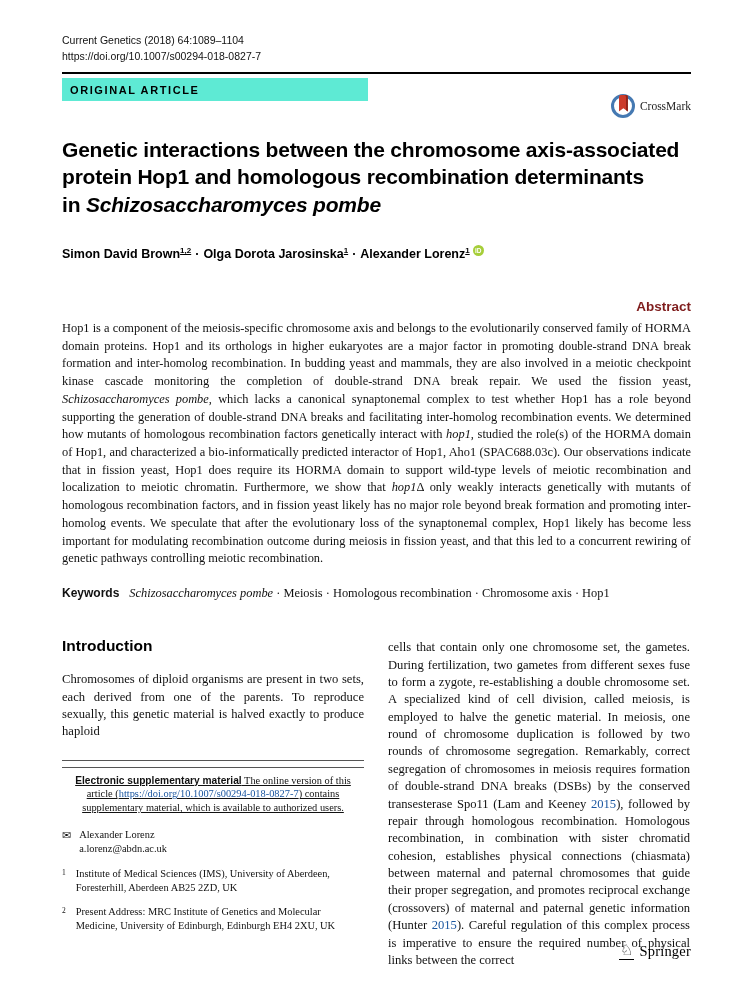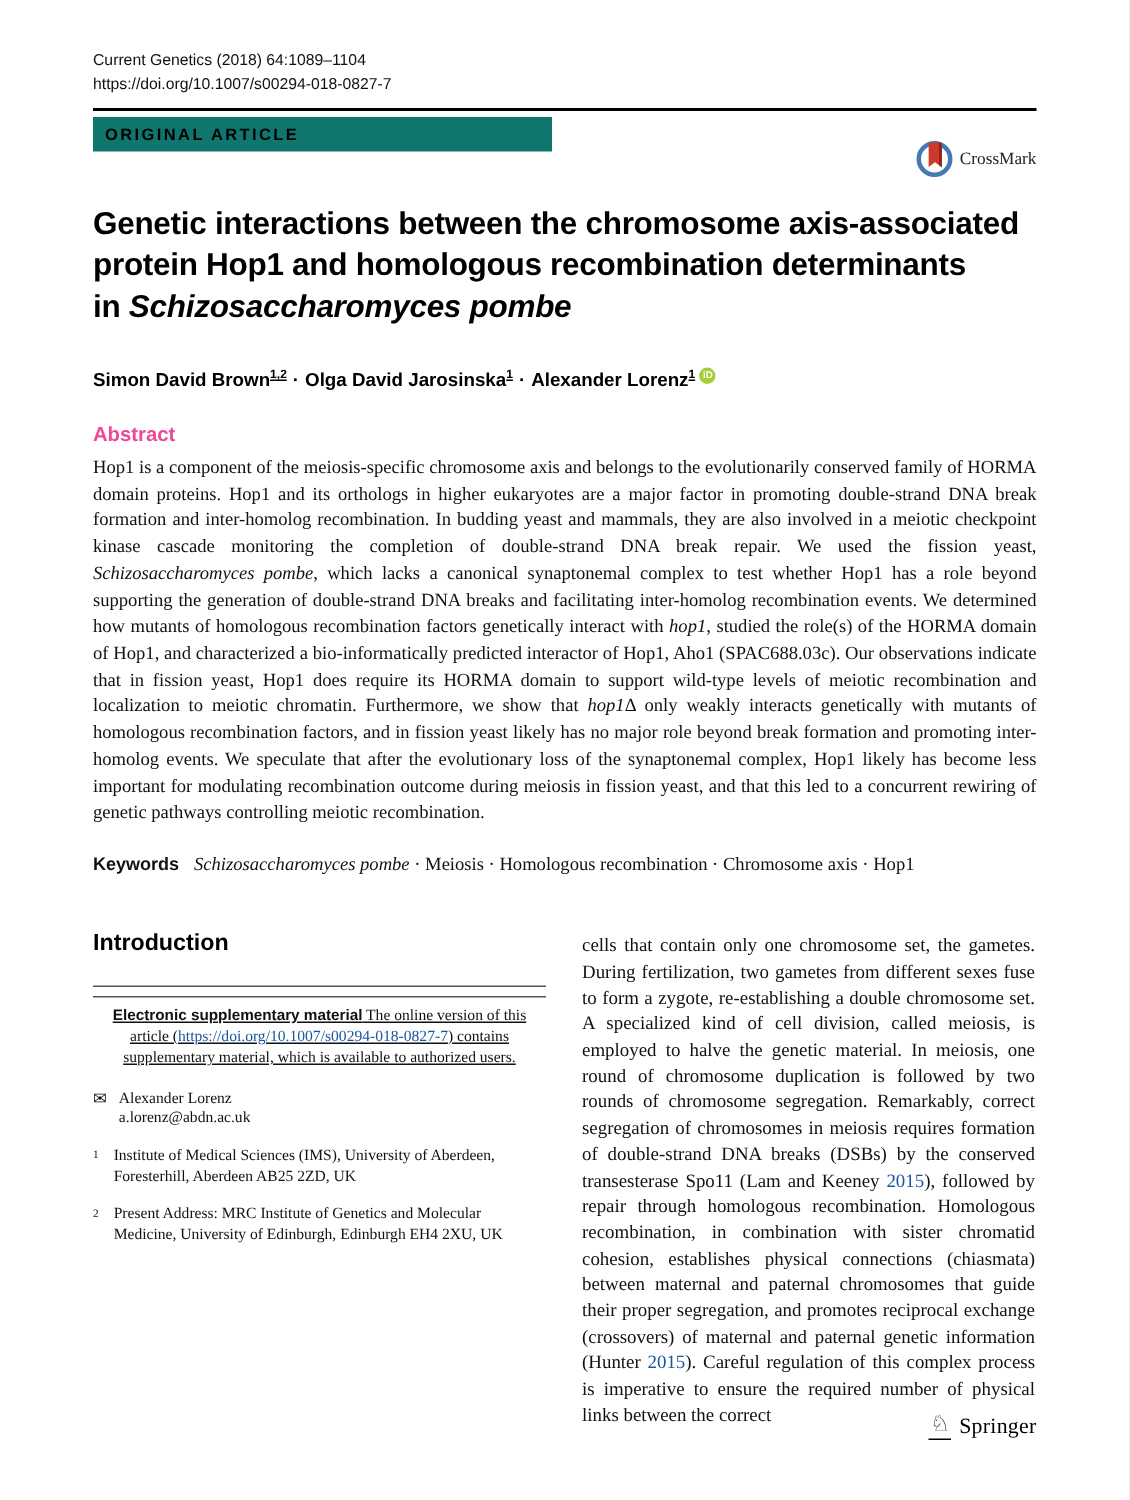--- a/index.html
+++ b/index.html
@@ -8,21 +8,21 @@
     width:753px; height:1000px; margin:0 auto; background:#ffffff;
     position:relative; padding:32px 62px 0 62px;
     font-family:"Liberation Serif", serif; color:#1a1a1a;
     overflow:hidden;
   }
   
   .jhead { font-family:"Liberation Sans", sans-serif; font-size:10.5px; line-height:1.55; color:#111; }
   .toprule { border:none; border-top:2px solid #000; margin:7px 0 0 0; }
   .banner-row { display:flex; justify-content:space-between; align-items:flex-start; margin-top:4px; height:48px; }
   .banner {
-    background:#0f766e; color:#000; font-family:"Liberation Sans", sans-serif;
+    background:#5eead4; color:#000; font-family:"Liberation Sans", sans-serif;
     font-weight:bold; font-size:11px; letter-spacing:1.6px;
     padding:6px 10px 5px 8px; width:306px;
   }
   .crossmark { display:flex; align-items:center; gap:5px; margin-top:16px; cursor:pointer; }
   .cm-circle { width:24px; height:24px; border:3px solid #4579b2; border-radius:50%; position:relative; background:#fff; }
   .cm-mark {
     position:absolute; left:5px; top:-2px; width:9px; height:17px; background:#cc3b2a;
     border-radius:2px 2px 0 0;
     clip-path:polygon(0 0, 100% 0, 100% 100%, 50% 80%, 0 100%);
     box-shadow:inset -2px 0 0 #8e241a;
@@ -37,21 +37,21 @@
   .authors { font-family:"Liberation Sans", sans-serif; font-weight:bold; font-size:12.5px; color:#000; margin-top:26px; }
   .authors sup { font-size:8px; font-weight:bold;text-decoration:underline; }
   .authors .sep { font-weight:bold; padding:0 4px; }
   .orcid {
     display:inline-block; width:11px; height:11px; border-radius:50%; background:#a6ce39;
     color:#fff; font-family:"Liberation Sans", sans-serif; font-size:6.5px; font-weight:bold;
     text-align:center; line-height:11px; vertical-align:super; margin-left:3px; cursor:pointer;
   }
   .meta { font-family:"Liberation Sans", sans-serif; font-size:10.5px; line-height:1.5; margin-top:24px; color:#111; }
   
-  .abs-head { font-family:"Liberation Sans", sans-serif; font-weight:bold; font-size:13.5px; margin-top:22px; color:#ec4899; }
+  .abs-head { font-family:"Liberation Sans", sans-serif; font-weight:bold; font-size:13.5px; margin-top:38px; color:#7f1d1d;text-align:right; }
   .abs-body { font-size:12.4px; line-height:1.43; text-align:justify; margin-top:6px; color:#111; }
   .abs-body .it, .kw .it { font-style:italic; }
   .kw { font-size:12.4px; margin-top:18px; color:#111; }
   .kw .kw-label { font-family:"Liberation Sans", sans-serif; font-weight:bold; font-size:12px; margin-right:10px; }
   
   .cols { display:flex; gap:24px; margin-top:36px; }
   .col { width:302px; position:relative; }
   .sec-head { font-family:Liberation Sans, sans-serif; font-weight:bold; font-size:15.5px; color:#000; }
   .body-text { font-size:12.6px; line-height:1.38; text-align:justify; color:#111; margin-top:16px; }
   .link { color:#1a56a0; text-decoration:none; cursor:pointer; }
@@ -86,31 +86,32 @@
     <div class="crossmark">
       <span class="cm-circle">
           <span class="cm-mark"></span>
         </span>
       <span class="cm-text">CrossMark</span>
     </div>
   </div>
 
   <h1 class="title"><span>Genetic interactions between the chromosome axis-associated protein Hop1 and homologous recombination determinants</span><br><span>in </span><span class="it">Schizosaccharomyces pombe</span></h1>
 
-  <div class="authors"><span><span>Simon David Brown</span><sup>1,2</sup></span><span class="sep">·</span><span><span>Olga David Jarosinska</span><sup>1</sup></span><span class="sep">·</span><span><span>Alexander Lorenz</span><sup>1</sup></span><span class="orcid">iD</span></div>
+  <div class="authors"><span><span>Simon David Brown</span><sup>1,2</sup></span><span class="sep">·</span><span><span>Olga Dorota Jarosinska</span><sup>1</sup></span><span class="sep">·</span><span><span>Alexander Lorenz</span><sup>1</sup></span><span class="orcid">iD</span></div>
 
 
   <div class="abs-head">Abstract</div>
   <p class="abs-body"><span>Hop1 is a component of the meiosis-specific chromosome axis and belongs to the evolutionarily conserved family of HORMA domain proteins. Hop1 and its orthologs in higher eukaryotes are a major factor in promoting double-strand DNA break formation and inter-homolog recombination. In budding yeast and mammals, they are also involved in a meiotic checkpoint kinase cascade monitoring the completion of double-strand DNA break repair. We used the fission yeast, </span><span class="it">Schizosaccharomyces pombe</span><span>, which lacks a canonical synaptonemal complex to test whether Hop1 has a role beyond supporting the generation of double-strand DNA breaks and facilitating inter-homolog recombination events. We determined how mutants of homologous recombination factors genetically interact with </span><span class="it">hop1</span><span>, studied the role(s) of the HORMA domain of Hop1, and characterized a bio-informatically predicted interactor of Hop1, Aho1 (SPAC688.03c). Our observations indicate that in fission yeast, Hop1 does require its HORMA domain to support wild-type levels of meiotic recombination and localization to meiotic chromatin. Furthermore, we show that </span><span class="it">hop1</span><span>Δ only weakly interacts genetically with mutants of homologous recombination factors, and in fission yeast likely has no major role beyond break formation and promoting inter-homolog events. We speculate that after the evolutionary loss of the synaptonemal complex, Hop1 likely has become less important for modulating recombination outcome during meiosis in fission yeast, and that this led to a concurrent rewiring of genetic pathways controlling meiotic recombination.</span></p>
 
   <div class="kw"><span class="kw-label">Keywords</span><span class="it">Schizosaccharomyces pombe</span><span> · Meiosis · Homologous recombination · Chromosome axis · Hop1</span></div>
 
   <div class="cols">
     <div class="col">
       <div class="sec-head">Introduction</div>
+      <p class="body-text">Chromosomes of diploid organisms are present in two sets, each derived from one of the parents. To reproduce sexually, this genetic material is halved exactly to produce haploid</p>
 
       <div class="footnotes">
         <hr class="fnrule">
         <hr class="fnrule">
         <p class="esm"><span class="esm-label">Electronic supplementary material</span><span>  The online version of this article (</span><a class="link">https://doi.org/10.1007/s00294-018-0827-7</a><span>) contains supplementary material, which is available to authorized users.</span></p>
         <div class="corr">
           <span class="env-icon">✉</span>
           <span>
             <span>Alexander Lorenz</span><br>
             <a class="link" style="color:#111;">a.lorenz@abdn.ac.uk</a>

